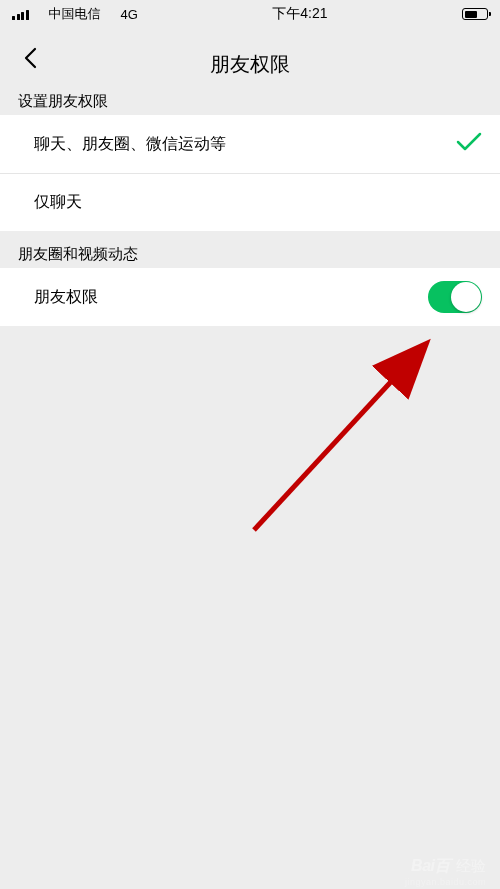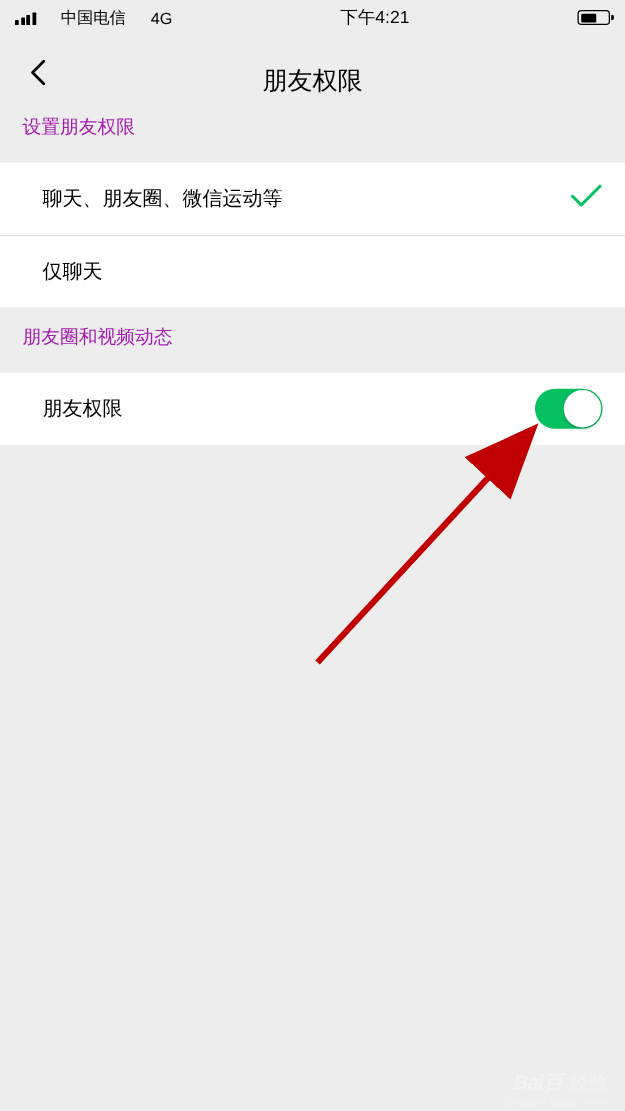--- a/index.html
+++ b/index.html
@@ -92,23 +92,23 @@
       justify-content: center;
       cursor: pointer;
     }
     .nav-title {
       flex: 1;
       text-align: center;
       font-size: 20px;
       color: #000;
     }
     .section-header {
-      padding: 14px 18px 19px;
+      padding: 14px 18px 4px;
       font-size: 15px;
-      color: #a21caf;
+      color: #000000;
     }
     .list {
       background: #fff;
     }
     .list-item {
       display: flex;
       align-items: center;
       justify-content: space-between;
       padding: 0 18px;
       min-height: 58px;

